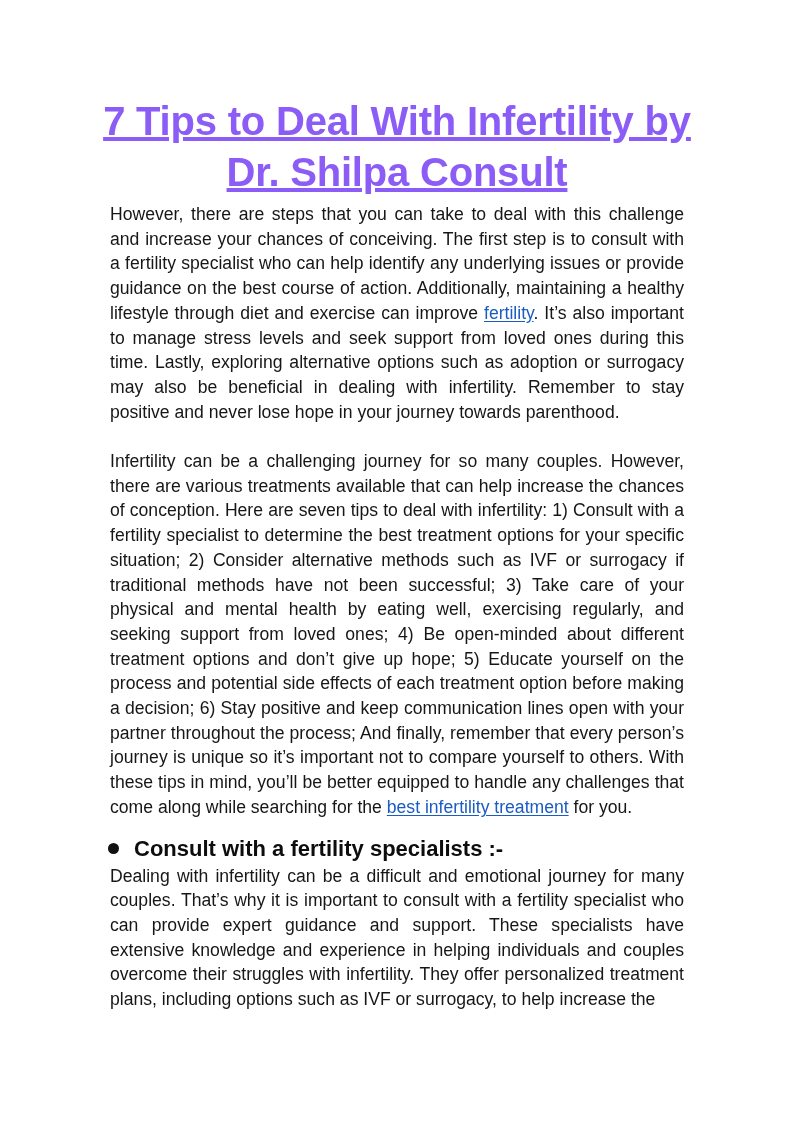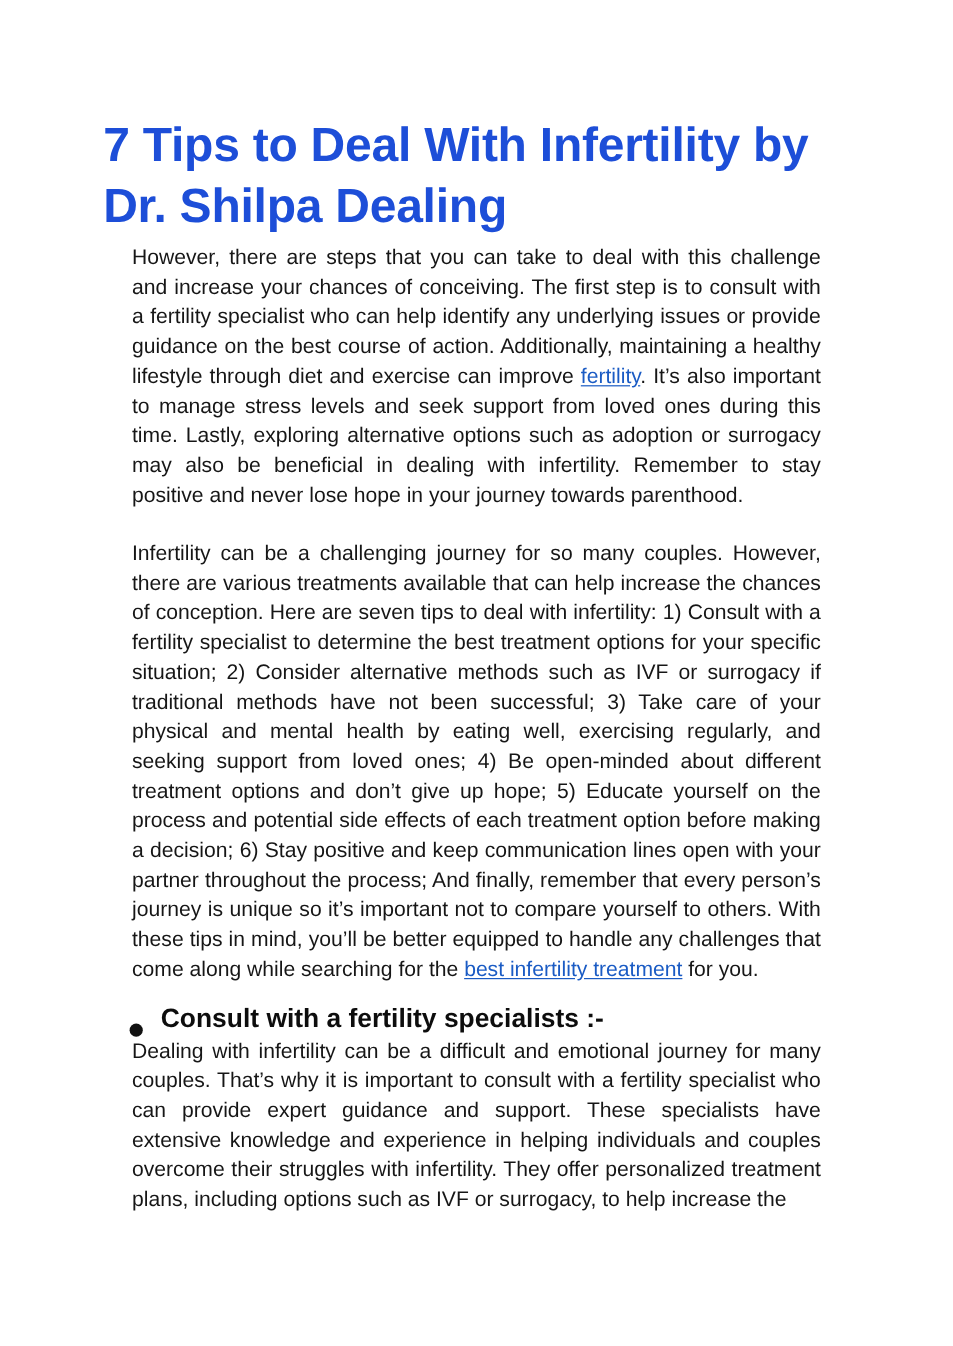--- a/index.html
+++ b/index.html
@@ -19,23 +19,25 @@
       position: absolute;
       left: 96px;
       top: 96px;
       width: 602px;
     }
     .title {
       font-family: "Liberation Sans", sans-serif;
       font-weight: bold;
       font-size: 40px;
       line-height: 51px;
+      text-align: center;
       margin: 0 -10px 0 -10px;
-      color: #1d4ed8;
+      color: #8b5cf6;
       letter-spacing: -0.2px;
+      text-decoration: underline;
     }
     .para {
       font-size: 17.6px;
       line-height: 24.7px;
       text-align: justify;
       margin: 14px;
       color: #161616;
     }
     .para.first {
       margin-top: 4px;
@@ -44,21 +46,21 @@
       margin-top: 24.7px;
     }
     .link {
       color: #1a5bc4;
       text-decoration: underline;
       text-underline-offset: 2px;
       cursor: pointer;
     }
     .bullet-heading {
       display: flex;
-      align-items: flex-end;
+      align-items: center;
       margin-top: 13px;
       margin-left: 12px;
       height: 30px;
     }
     .bullet-dot {
       width: 11px;
       height: 11px;
       border-radius: 50%;
       background: #111111;
       margin-right: 15px;
@@ -73,21 +75,21 @@
     .para.third {
       margin-top: 0px;
     }
   </style>
 </head>
 <body>
 
 <div class="page">
   <h1 class="title">
     <span>7 Tips to Deal With Infertility by</span><br>
-    <span>Dr. Shilpa Dealing</span>
+    <span>Dr. Shilpa Consult</span>
   </h1>
 
   <p class="para first"><span>However, there are steps that you can take to deal with this challenge and increase your chances of conceiving. The first step is to consult with a fertility specialist who can help identify any underlying issues or provide guidance on the best course of action. Additionally, maintaining a healthy lifestyle through diet and exercise can improve </span><a class="link">fertility</a><span>. It’s also important to manage stress levels and seek support from loved ones during this time. Lastly, exploring alternative options such as adoption or surrogacy may also be beneficial in dealing with infertility. Remember to stay positive and never lose hope in your journey towards parenthood.</span></p>
 
   <p class="para second"><span>Infertility can be a challenging  journey for so many couples. However, there are various treatments available that can help increase the chances of conception. Here are seven tips to deal with infertility: 1) Consult with a fertility specialist to determine the best treatment options for your specific situation; 2) Consider alternative methods such as IVF or surrogacy if traditional methods have not been successful; 3) Take care of your physical and mental health by eating well, exercising regularly, and seeking support from loved ones; 4) Be open-minded about different treatment options and don’t give up hope; 5) Educate yourself on the process and potential side effects of each treatment option before making a decision; 6) Stay positive and keep communication lines open with your partner throughout the process; And finally, remember that every person’s journey is unique so it’s important not to compare yourself to others. With these tips in mind, you’ll be better equipped to handle any challenges that come along while searching for the </span><a class="link">best infertility treatment</a><span> for you.</span></p>
 
   <div class="bullet-heading">
     <span class="bullet-dot"></span>
     <span class="bullet-text">Consult with a fertility specialists :-</span>
   </div>

